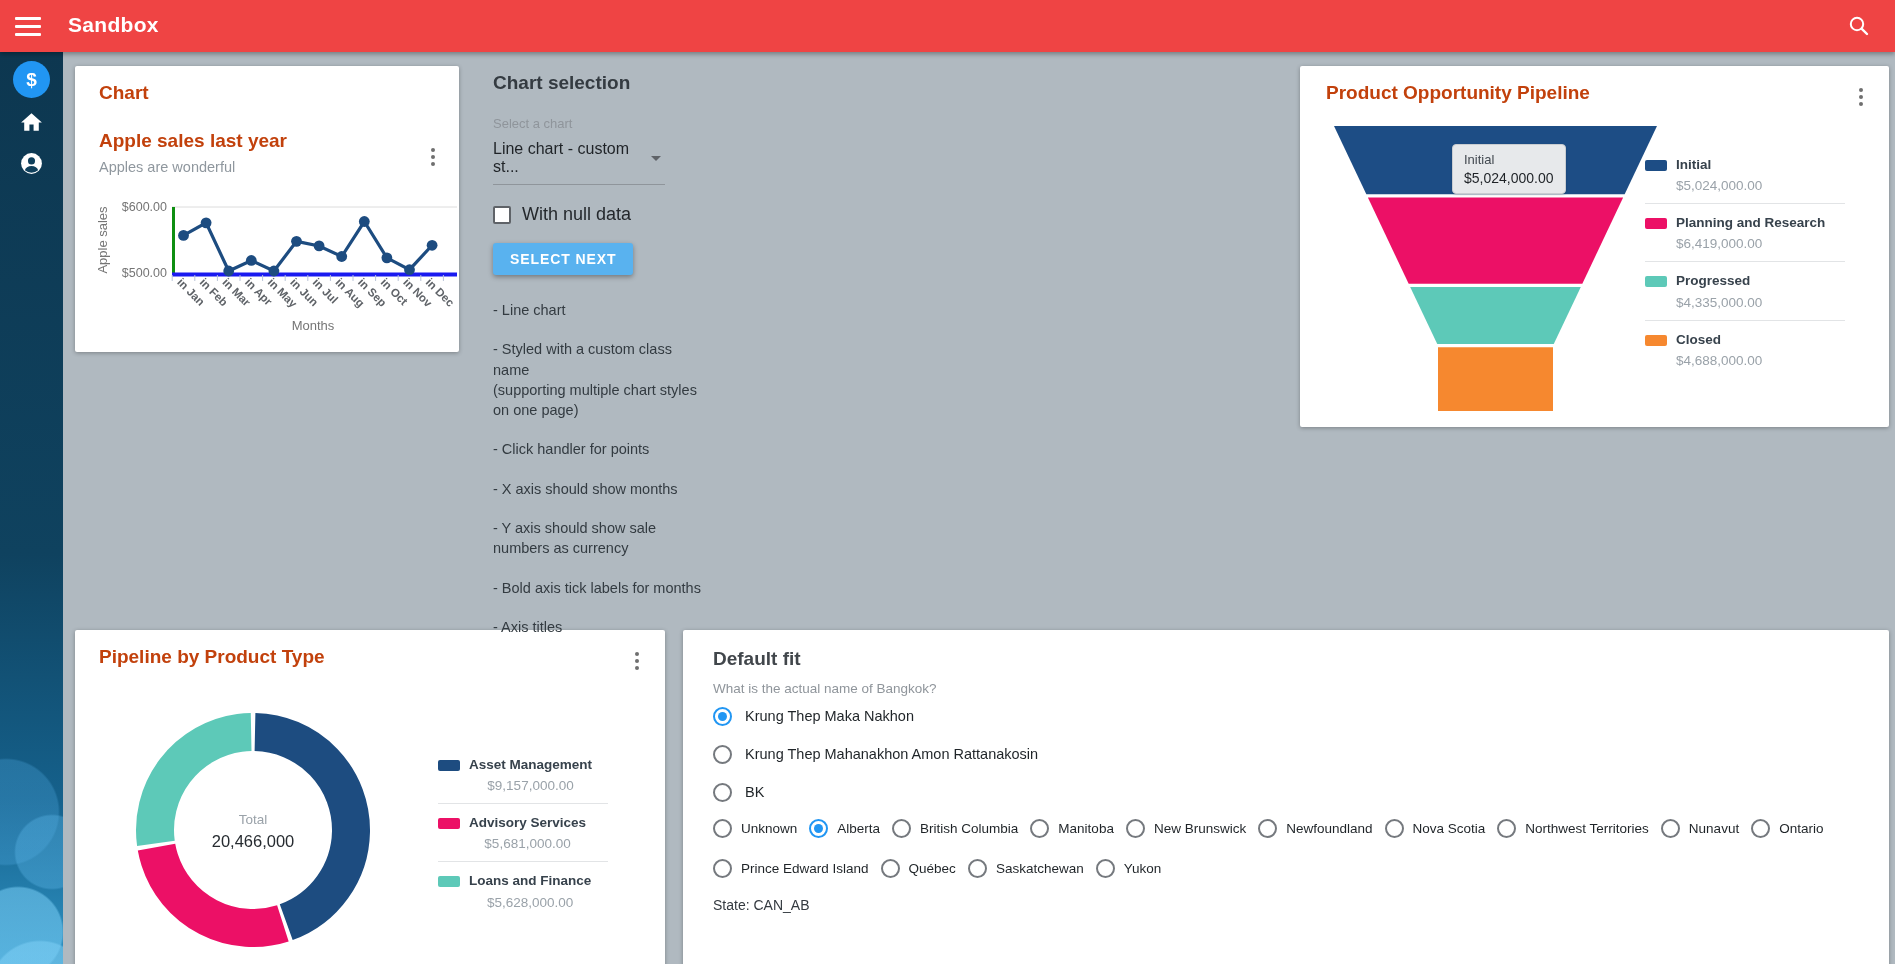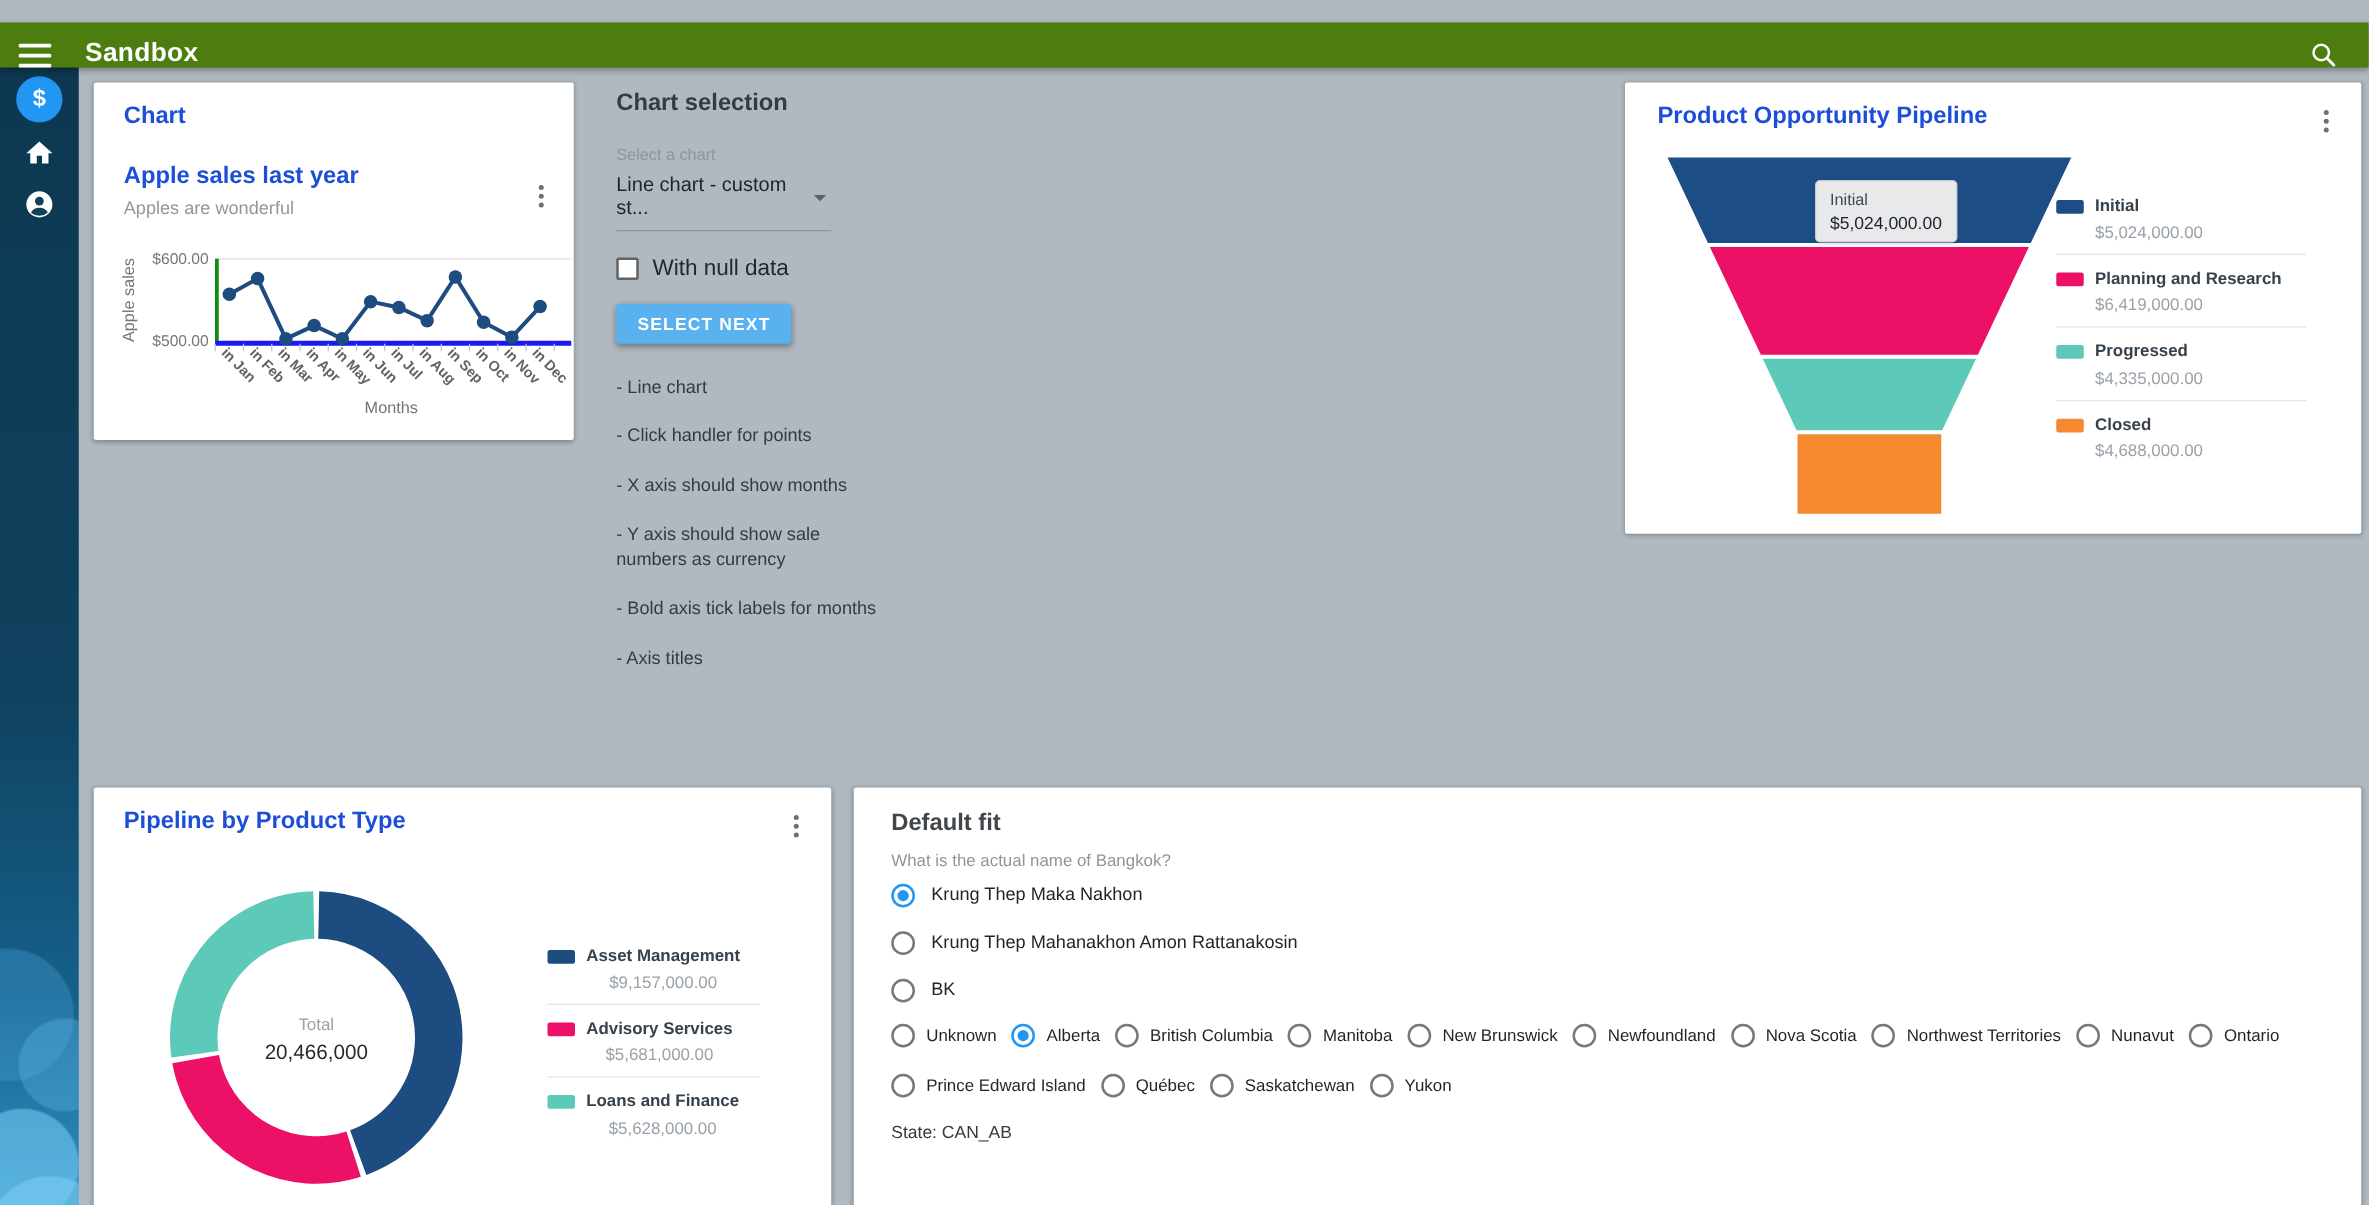--- a/index.html
+++ b/index.html
@@ -1,21 +1,21 @@
 <!DOCTYPE html>
 <html><head>
 <meta charset="utf-8">
 <style>
   * { margin:0; padding:0; box-sizing:border-box; }
   html,body { width:1895px; height:964px; overflow:hidden; }
   body { font-family:"Liberation Sans", sans-serif; background:#b0b9c0; position:relative; }
 
   
-  .appbar { position:absolute; left:0; top:0; width:1895px; height:36px; background:#4d7c0f;
-            display:flex; align-items:center; z-index:30; box-shadow:0 2px 5px rgba(0,0,0,.35);margin-top:18px; }
+  .appbar { position:absolute; left:0; top:0; width:1895px; height:52px; background:#ef4444;
+            display:flex; align-items:center; z-index:30; box-shadow:0 2px 5px rgba(0,0,0,.35); }
   .hamburger { position:absolute; left:15px; top:14px; width:28px; height:24px; display:flex;
                flex-direction:column; justify-content:center; gap:5px; cursor:pointer; }
   .hamburger span { display:block; width:26px; height:3px; background:#fff; border-radius:1px; }
   .appbar-title { position:absolute; left:68px; top:13px; color:#fff; font-size:21px; font-weight:700; letter-spacing:.3px; }
   .search-ic { position:absolute; right:24px; top:14px; width:24px; height:24px; cursor:pointer; }
 
   
   .sidebar { position:absolute; left:0; top:52px; width:63px; height:912px; z-index:20;
     background:
       radial-gradient(circle at 18px 880px, rgba(120,205,245,.55) 0 44px, rgba(120,205,245,0) 46px),
@@ -25,21 +25,21 @@
       linear-gradient(180deg,#0d3750 0%,#0f425f 55%,#15618c 82%,#2f93c4 100%);
   }
   .dollar-fab { position:absolute; left:13px; top:9px; width:37px; height:37px; border-radius:50%;
                 background:#2196f3; color:#fff; font-size:19px; font-weight:700;
                 display:flex; align-items:center; justify-content:center; cursor:pointer; }
   .side-ic { position:absolute; left:19px; width:25px; height:25px; cursor:pointer; }
   .side-home { top:58px; } .side-person { top:99px; }
 
   
   .card { position:absolute; background:#fff; border-radius:2px; box-shadow:0 1px 4px rgba(0,0,0,.3); }
-  .card-title { font-size:19px; font-weight:700; color:#1d4ed8; }
+  .card-title { font-size:19px; font-weight:700; color:#c2410c; }
   .kebab { width:4px; height:4px; border-radius:50%; background:#6f6f6f;
            box-shadow:0 7px 0 #6f6f6f, 0 14px 0 #6f6f6f; cursor:pointer; }
 
   
   #chart-card { left:75px; top:66px; width:384px; height:286px; padding:16px 24px; }
   #chart-card .inner-title-row { display:flex; align-items:flex-end; margin-top:26px; }
   #chart-card .chart-sub { margin-top:7px; font-size:14.5px; color:#8f979e; }
   #line-svg { position:absolute; left:0; top:0; }
   .ylab { font-size:12.5px; fill:#757575; }
   .axis-title { font-size:13px; fill:#757575; }
@@ -203,20 +203,22 @@
     <span class="select-val">Line chart - custom st...</span>
     <span class="caret"></span>
   </div>
   <div class="chk-row">
     <span class="chk-box"></span>
     <span class="chk-lbl">With null data</span>
   </div>
   <button class="btn">SELECT NEXT</button>
   <div class="notes">
     <div class="note">- Line chart</div>
+    <div class="note">- Styled with a custom class name
+(supporting multiple chart styles on one page)</div>
     <div class="note">- Click handler for points</div>
     <div class="note">- X axis should show months</div>
     <div class="note">- Y axis should show sale numbers as currency</div>
     <div class="note">- Bold axis tick labels for months</div>
     <div class="note">- Axis titles</div>
   </div>
 </section>
 
 <section class="card" id="funnel-card">
   <div class="card-title" style="position:relative;z-index:2;">Product Opportunity Pipeline</div>

